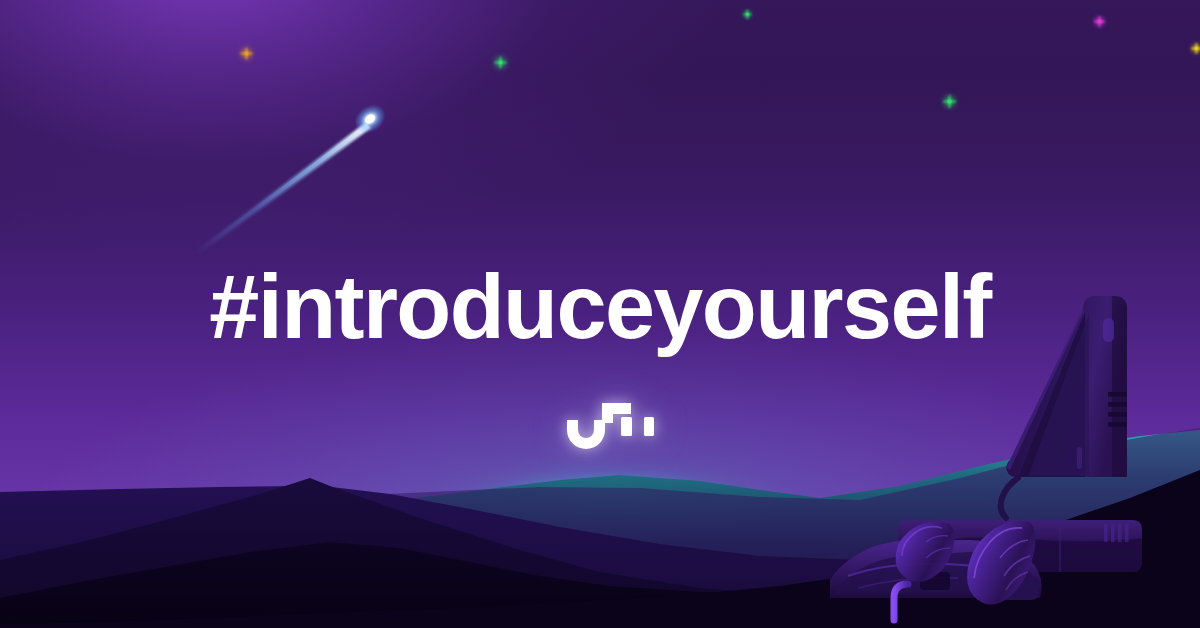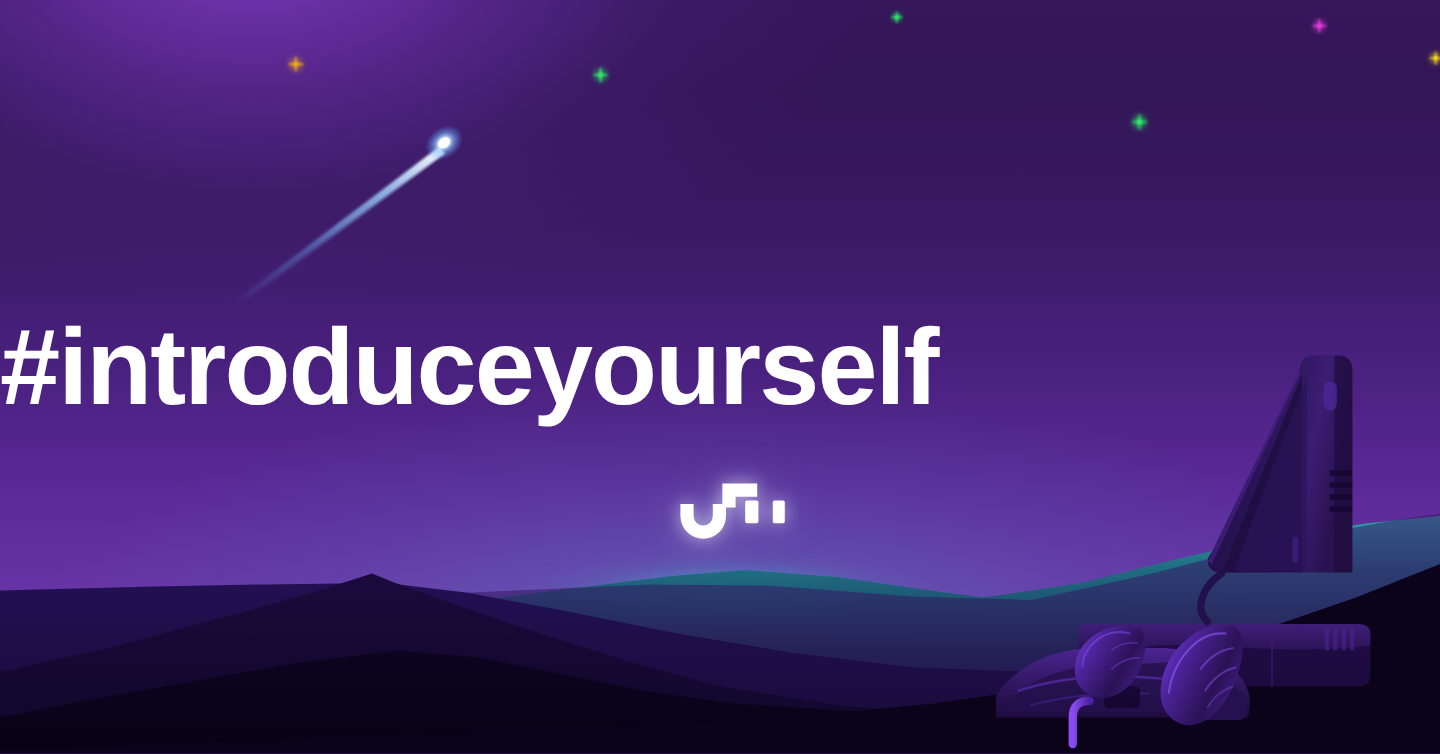--- a/index.html
+++ b/index.html
@@ -104,20 +104,21 @@
 
   
   .ship { position: absolute; left: 0; top: 0; }
 
   
   .headline {
     position: absolute;
     left: 0;
     top: 262px;
     width: 1200px;
+    text-align: center;
     color: #ffffff;
     font-size: 90px;
     line-height: 1;
     font-weight: 700;
     letter-spacing: -1.6px;
     white-space: nowrap;
     -webkit-font-smoothing: antialiased;
   }
 
   

